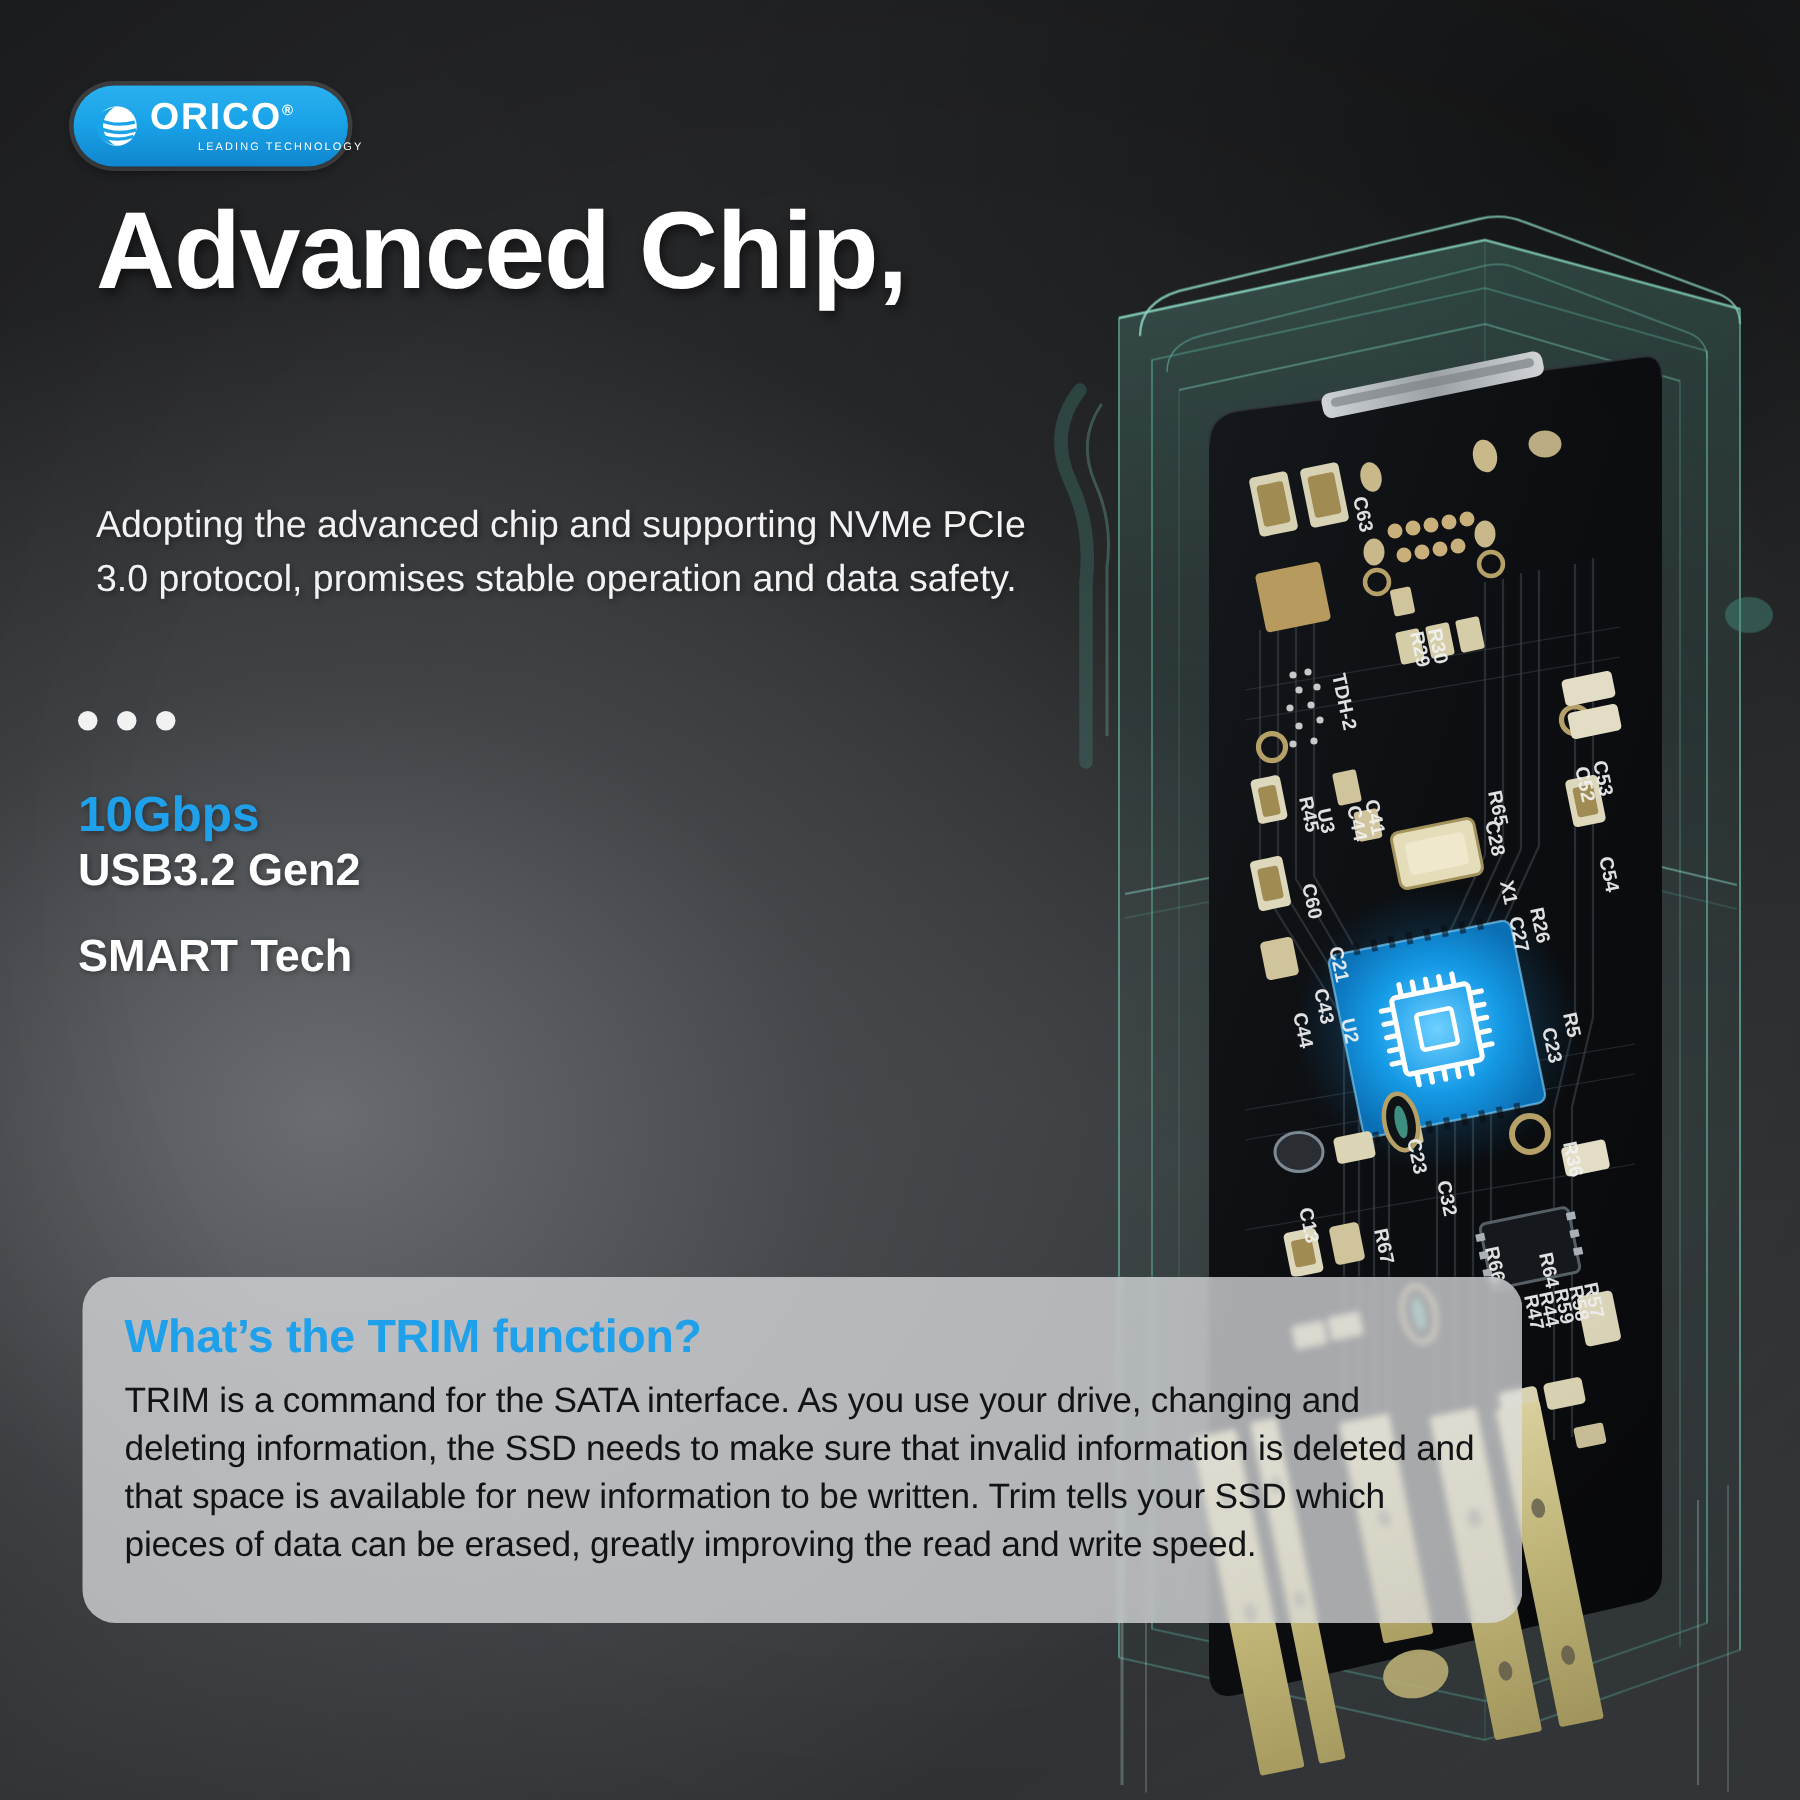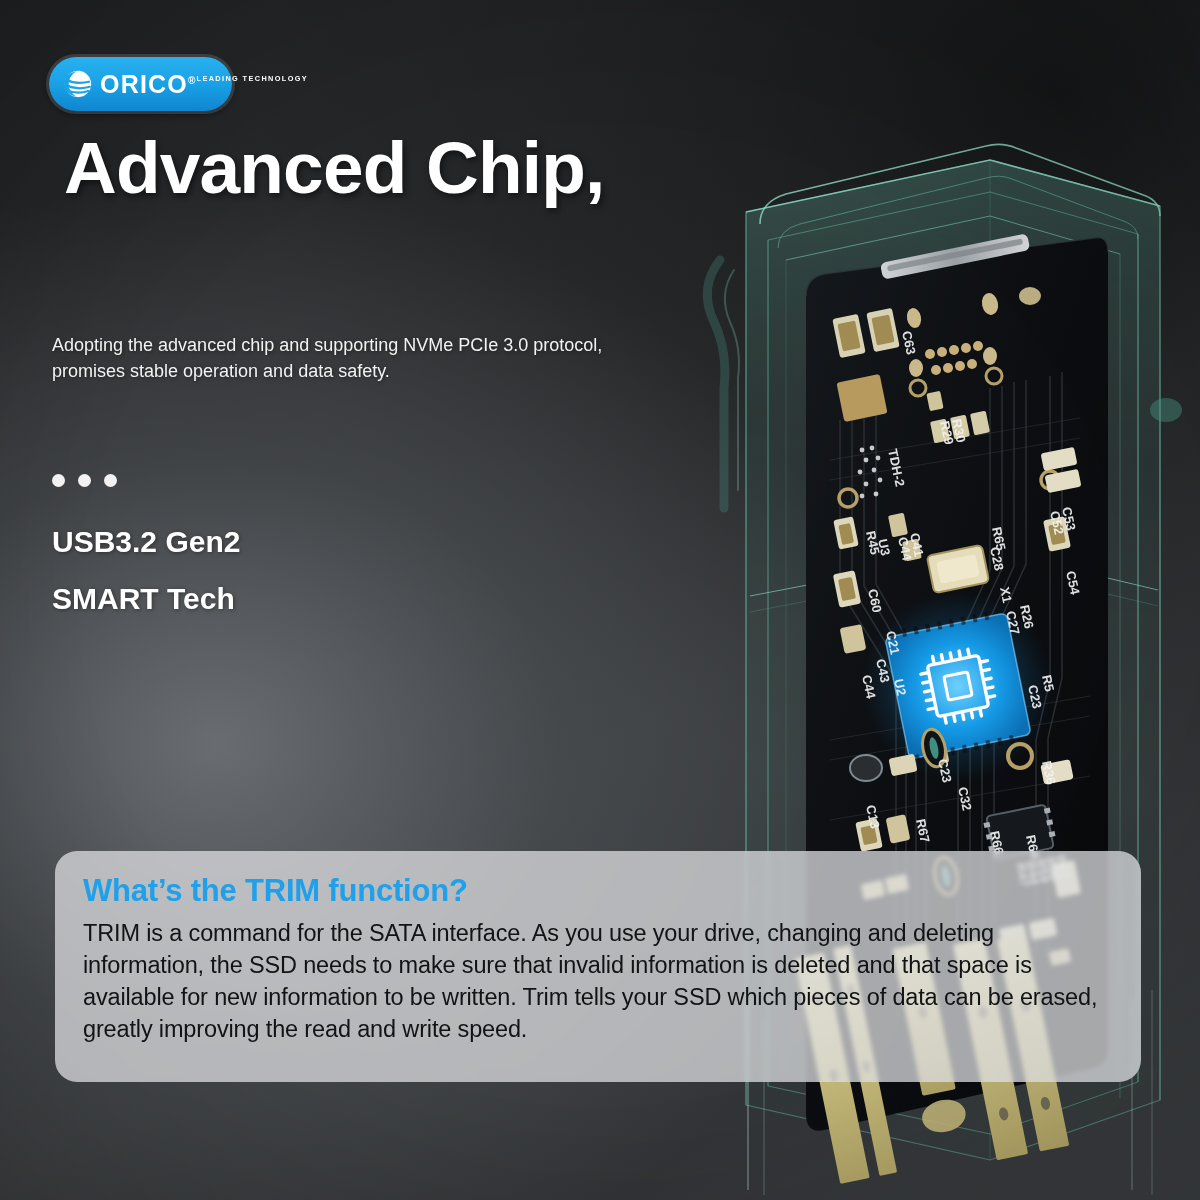--- a/index.html
+++ b/index.html
@@ -30,51 +30,51 @@
   
   #logo {
     position:absolute; left:49px; top:57px;
     width:183px; height:54px;
     border-radius:27px;
     background:linear-gradient(180deg,#2ab0ef 0%,#1aa3e8 45%,#0f86cf 100%);
     box-shadow:0 0 0 3px rgba(255,255,255,0.14), 0 3px 9px rgba(0,0,0,0.55);
     display:flex; align-items:center; padding-left:12px;
   }
   #logo .globe { width:34px; height:34px; flex:0 0 34px; margin-right:5px; }
-  #logo .wordwrap { display:flex; flex-direction:row; justify-content:center; line-height:1; }
+  #logo .wordwrap { display:flex; flex-direction:column; justify-content:center; line-height:1; }
   #logo .word {
     font-size:25px; font-weight:bold; color:#fff;
     letter-spacing:1.2px; position:relative; white-space:nowrap;
   }
   #logo .reg { font-size:10px; vertical-align:super; font-weight:bold; }
   #logo .tag {
     font-size:7.3px; color:#fff; letter-spacing:1.4px;
-    margin-top:3px; white-space:nowrap; text-align:center; font-weight:bold;
+    margin-top:3px; white-space:nowrap; text-align:center; font-weight:normal;margin-left:32px;
   }
 
   
   #product { position:absolute; left:690px; top:120px; width:510px; height:1080px; }
   #product svg { display:block; }
 
   
   #headline {
     position:absolute; left:64px; top:133px;
     width:820px;
     color:#fff;
     font-size:73px; line-height:0.97; font-weight:bold;
     letter-spacing:-0.8px;
     text-shadow:2px 3px 7px rgba(0,0,0,0.55);
     z-index:4;
   }
   #headline .l2 { display:block; }
 
   #subtitle {
-    position:absolute; left:52px; top:333px;
+    position:absolute; left:64px; top:333px;
     width:620px; color:#f2f2f2;
-    font-size:18px; line-height:1.42;
+    font-size:25px; line-height:1.42;
     text-shadow:1px 1px 4px rgba(0,0,0,0.45);
     z-index:4;
   }
 
   #dots { position:absolute; left:52px; top:474px; display:flex; gap:13px; z-index:4; }
   #dots span { width:13px; height:13px; border-radius:50%; background:#f2f2f2; display:block; }
 
   #features { position:absolute; left:52px; top:524px; width:430px; z-index:4; }
   .feat { margin-bottom:21px; }
   .feat:last-child { margin-bottom:0; }
@@ -83,21 +83,21 @@
     text-shadow:1px 1px 4px rgba(0,0,0,0.4);
   }
   .feat .fsub {
     color:#ffffff; font-size:30px; font-weight:bold; line-height:1.2;
     text-shadow:1px 1px 4px rgba(0,0,0,0.4);
   }
 
   
   #trim-card {
     position:absolute; left:55px; top:851px;
-    width:1086px; height:231px;
+    width:960px; height:231px;
     border-radius:22px;
     background:rgba(222,224,226,0.74);
     backdrop-filter:blur(2px);
     padding:22px 26px 0 28px;
     z-index:5;
   }
   #trim-title {
     color:#1fa0ea; font-size:31px; font-weight:bold;
     letter-spacing:-0.2px; margin-bottom:9px;
   }
@@ -452,20 +452,21 @@
   <p id="subtitle">Adopting the advanced chip and supporting NVMe PCIe 3.0 protocol, promises stable operation and data safety.</p>
 
   <div id="dots">
     <span></span>
     <span></span>
     <span></span>
   </div>
 
   <div id="features">
     <div class="feat">
+      <div class="ftitle">10Gbps</div>
       <div class="fsub">USB3.2 Gen2</div>
     </div>
     <div class="feat">
     </div>
     <div class="feat">
       <div class="fsub">SMART Tech</div>
     </div>
   </div>
 
   <div id="trim-card">

